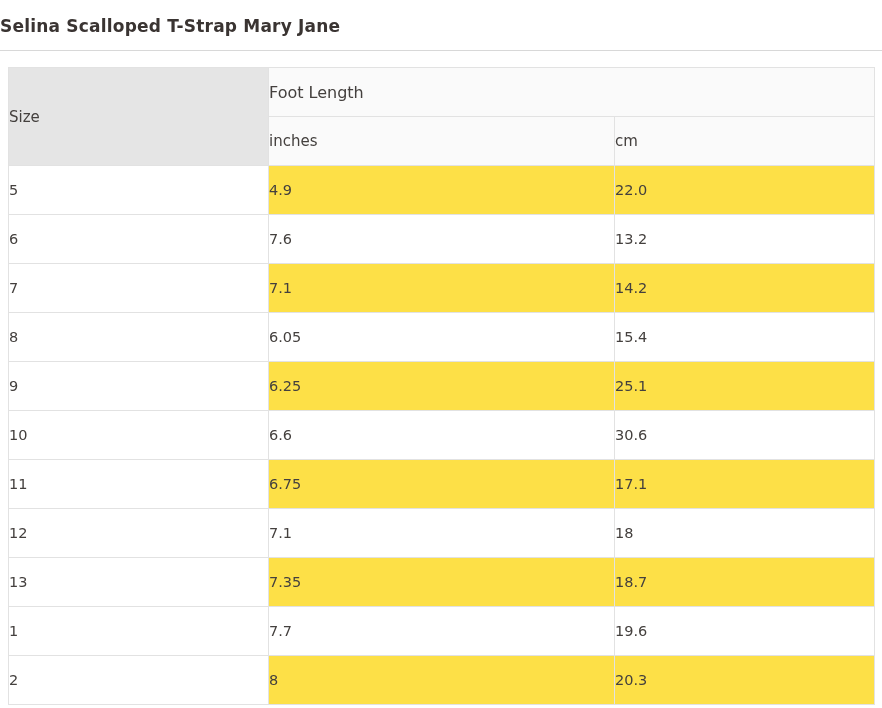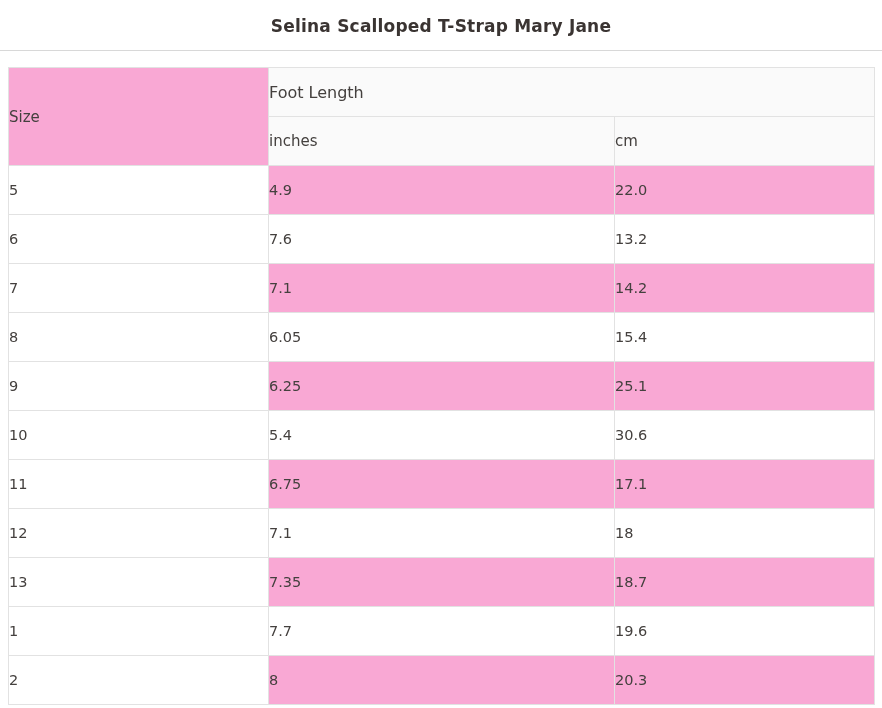--- a/index.html
+++ b/index.html
@@ -12,21 +12,20 @@
     background: #ffffff;
     font-family: "DejaVu Sans", "Liberation Sans", sans-serif;
     color: #3c3c3c;
     overflow: hidden;
   }
   .page {
     width: 882px;
     box-sizing: border-box;
   }
   .title {
-    text-align: center;
     font-size: 17px;
     font-weight: bold;
     color: #3a3432;
     padding: 16px 0 14px 0;
     letter-spacing: 0.2px;
   }
   .title-rule {
     border-top: 1px solid #d8d8d8;
     width: 100%;
   }
@@ -51,21 +50,21 @@
     color: #44403e;
   }
   .col-size { width: 260px; }
   .col-in   { width: 346px; }
   .col-cm   { width: 260px; }
 
   th.size-head {
     font-weight: bold;
     font-size: 15px;
     color: #3a3432;
-    background: #f9a8d4;
+    background: #e5e5e5;
     height: 116px;
   }
   th.group-head {
     font-weight: bold;
     font-size: 16px;
     color: #3a3432;
     background: #fafafa;
     height: 58px;
   }
   th.sub-head {
@@ -74,21 +73,21 @@
     color: #44403e;
     background: #fafafa;
     height: 58px;
   }
   td.size-cell {
     font-weight: bold;
     color: #3a3432;
     background: #ffffff;
   }
   tr.alt td {
-    background: #f9a8d4;
+    background: #fde047;
   }
   tr.alt td.size-cell {
     background: #ffffff;
   }
 </style>
 </head>
 <body>
 
 <div class="page">
 
@@ -133,21 +132,21 @@
             <td>6.05</td>
             <td>15.4</td>
           </tr>
           <tr class="alt">
             <td class="size-cell">9</td>
             <td>6.25</td>
             <td>25.1</td>
           </tr>
           <tr>
             <td class="size-cell">10</td>
-            <td>5.4</td>
+            <td>6.6</td>
             <td>30.6</td>
           </tr>
           <tr class="alt">
             <td class="size-cell">11</td>
             <td>6.75</td>
             <td>17.1</td>
           </tr>
           <tr>
             <td class="size-cell">12</td>
             <td>7.1</td>

